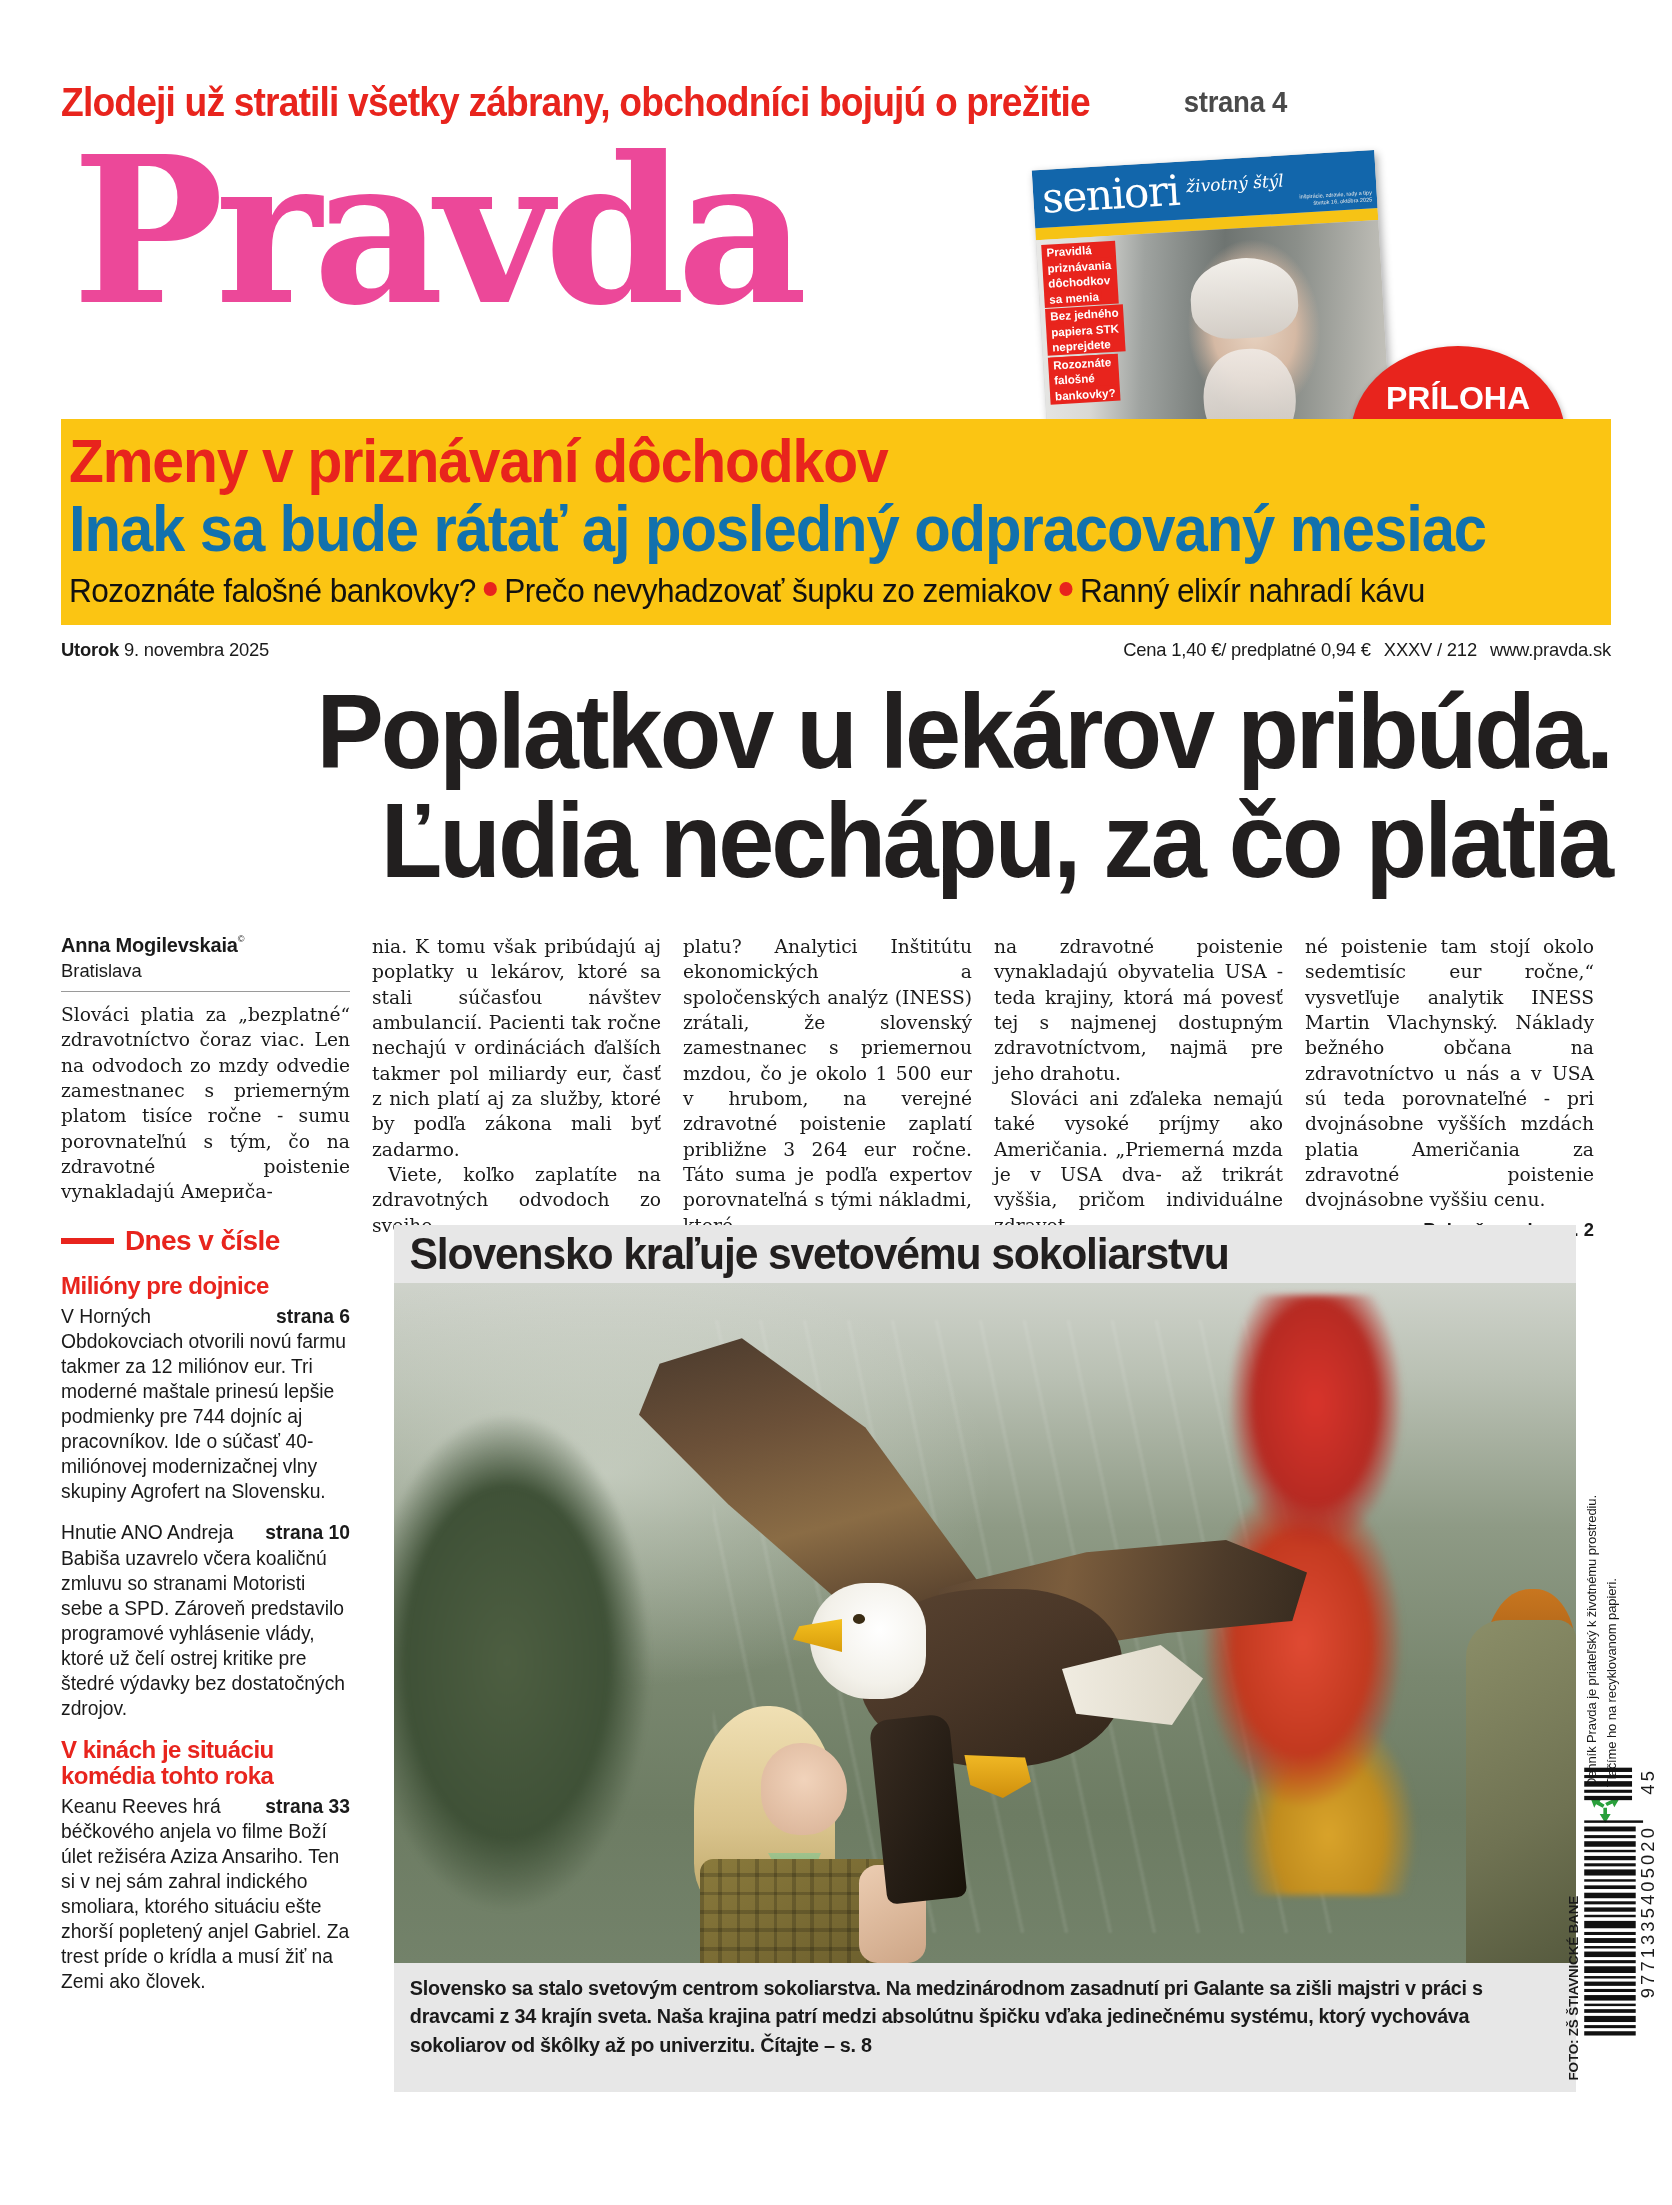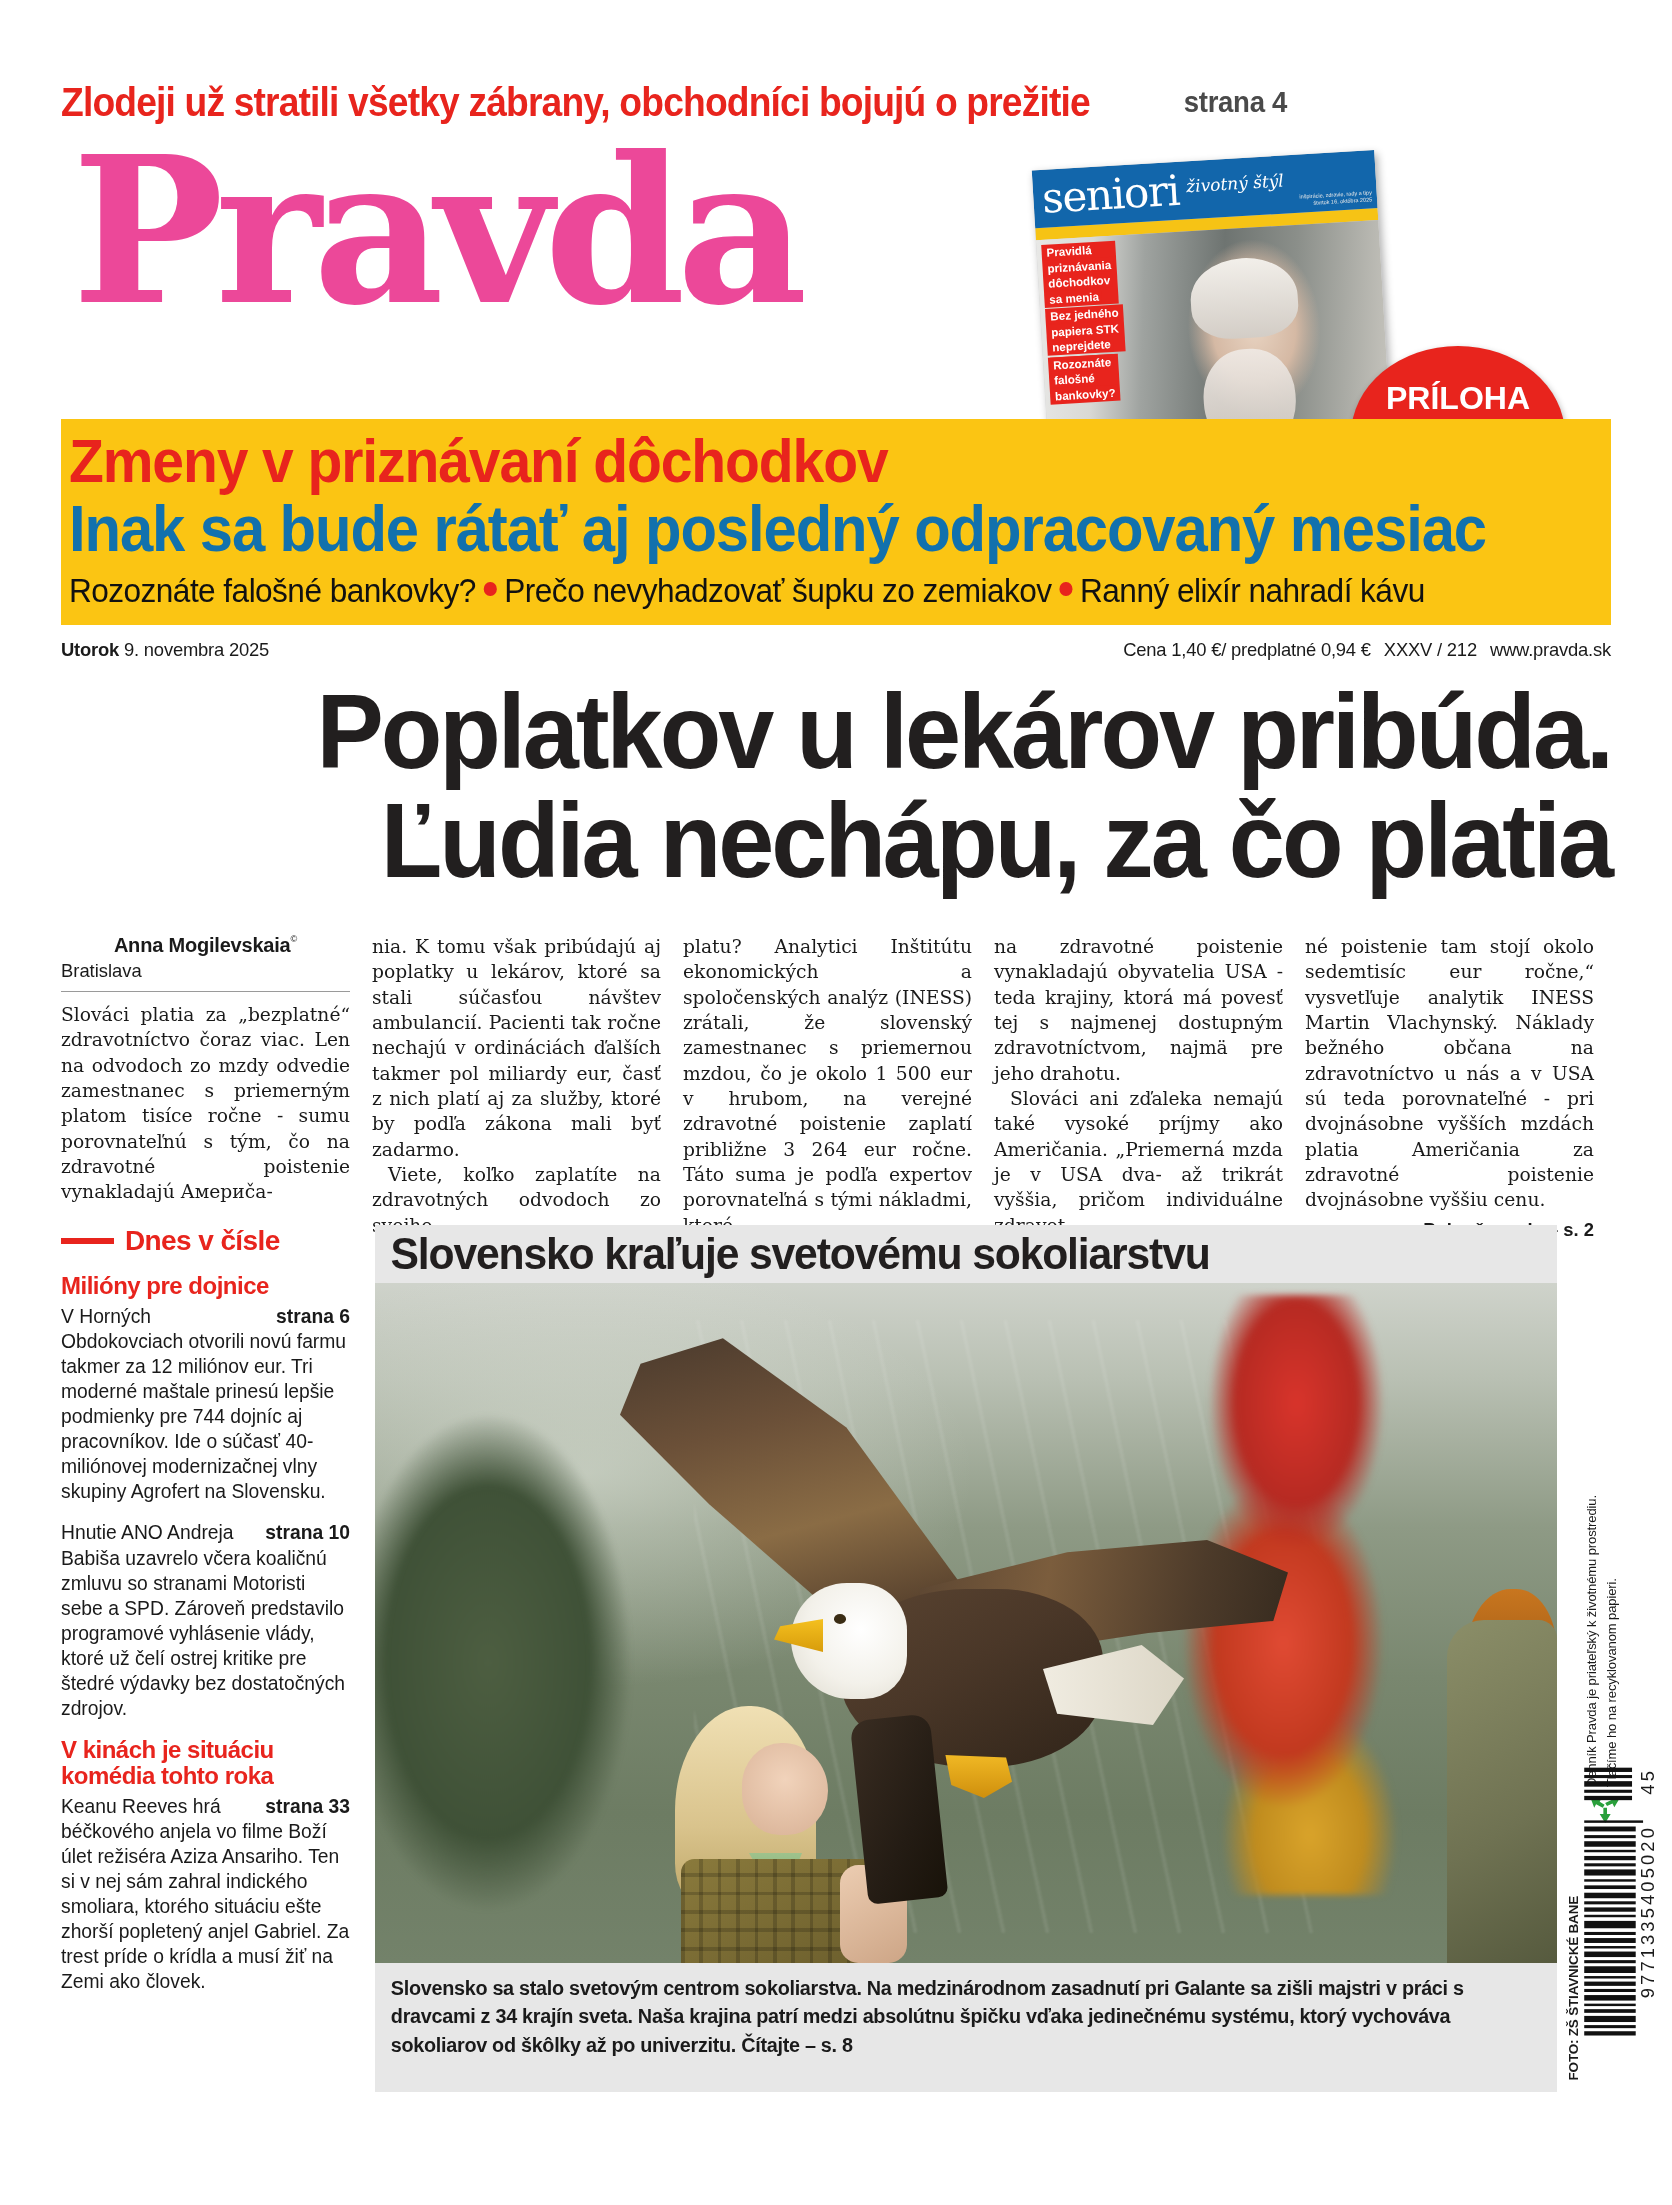--- a/index.html
+++ b/index.html
@@ -207,21 +207,20 @@
   .artcols {
     position: absolute;
     left: 61px; top: 934px;
     width: 1550px; height: 263px;
     display: flex; gap: 22px;
   }
   .col { width: 289px; }
   .byline-name {
     font-weight: bold; font-size: 20px;
     letter-spacing: -0.2px;
-    text-align: center;
   }
   .byline-name sup { font-size: 9.2px; font-weight: normal; position: relative; top: -2.5px; }
   .byline-city { font-size: 18.4px; margin-top: 2.5px; }
   .byline-rule { border-top: 1.2px solid #9a9a9a; margin: 9.8px 0 9.8px 0; }
   .bodytext {
     font-family: "DejaVu Serif", "Liberation Serif", serif;
     font-size: 18.7px;
     line-height: 1.355;
     text-align: justify;
     hyphens: auto;
@@ -253,21 +252,21 @@
   }
   .sb-body {
     font-size: 19.3px; line-height: 1.3;
     margin-top: 4.9px;
   }
   .sb-page { font-weight: bold; float: right; margin-left: 6.1px; }
 
   
   .photoblock {
     position: absolute;
-    left: 375px; top: 1225px;
+    left: 394px; top: 1225px;
     width: 1182px; height: 867px;
     background: #e7e7e7;
   }
   .photo-head {
     height: 58px;
     display: flex; align-items: center;
     padding-left: 16px;
     font-weight: bold; font-size: 44px;
     letter-spacing: -1.2px; color: #221f1f;
     background: #e7e7e7;

